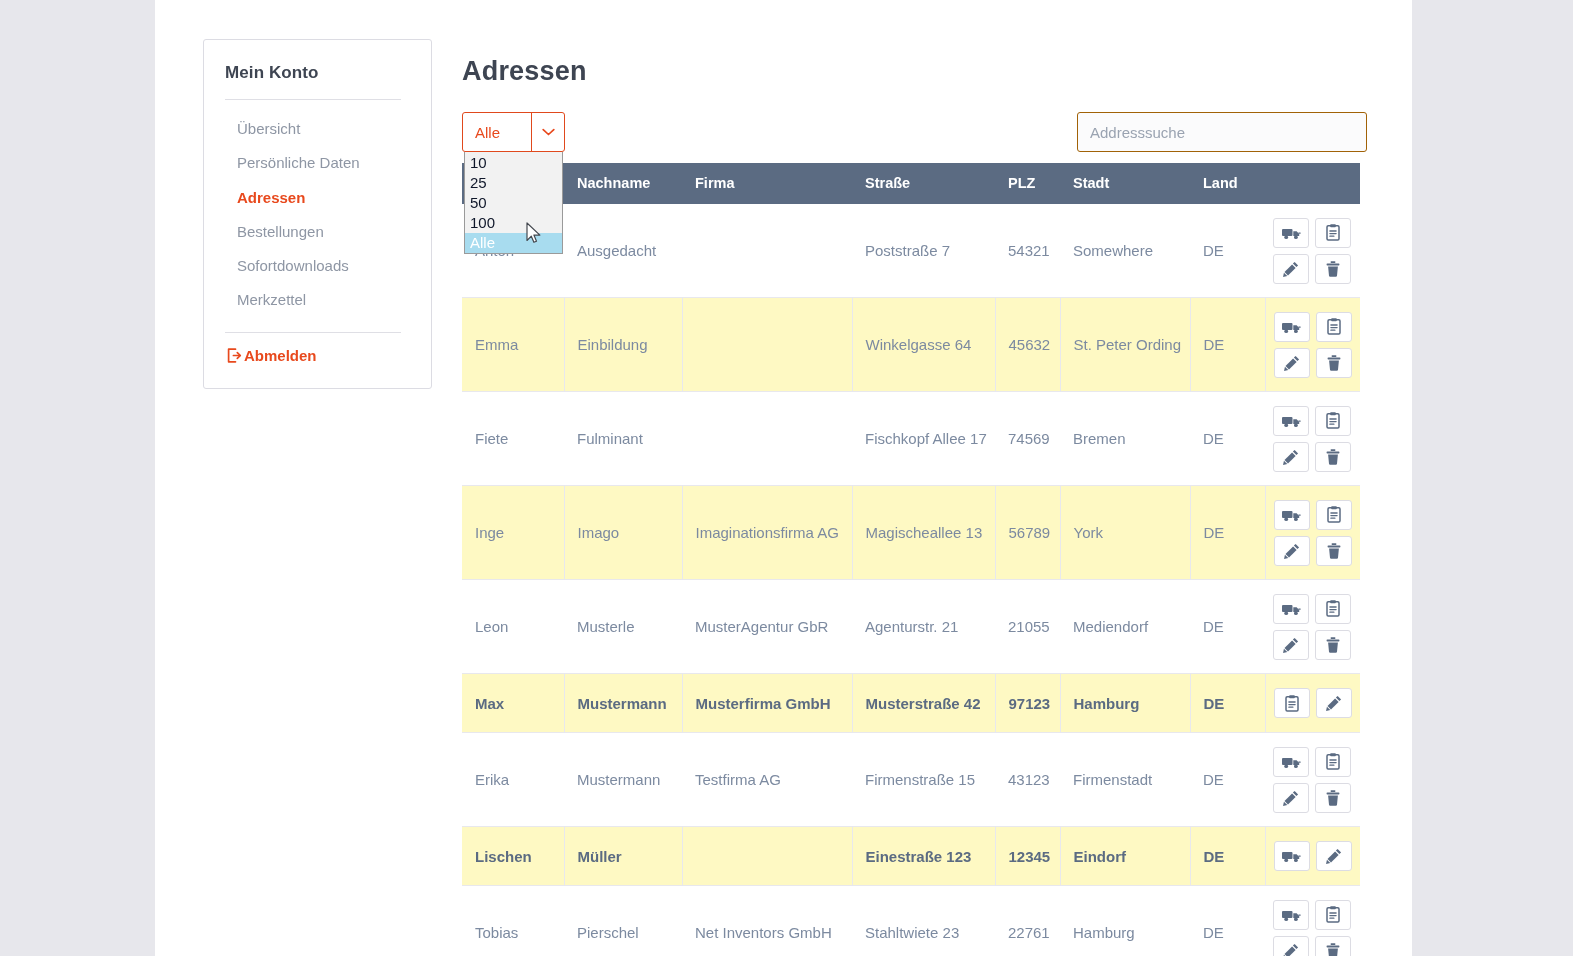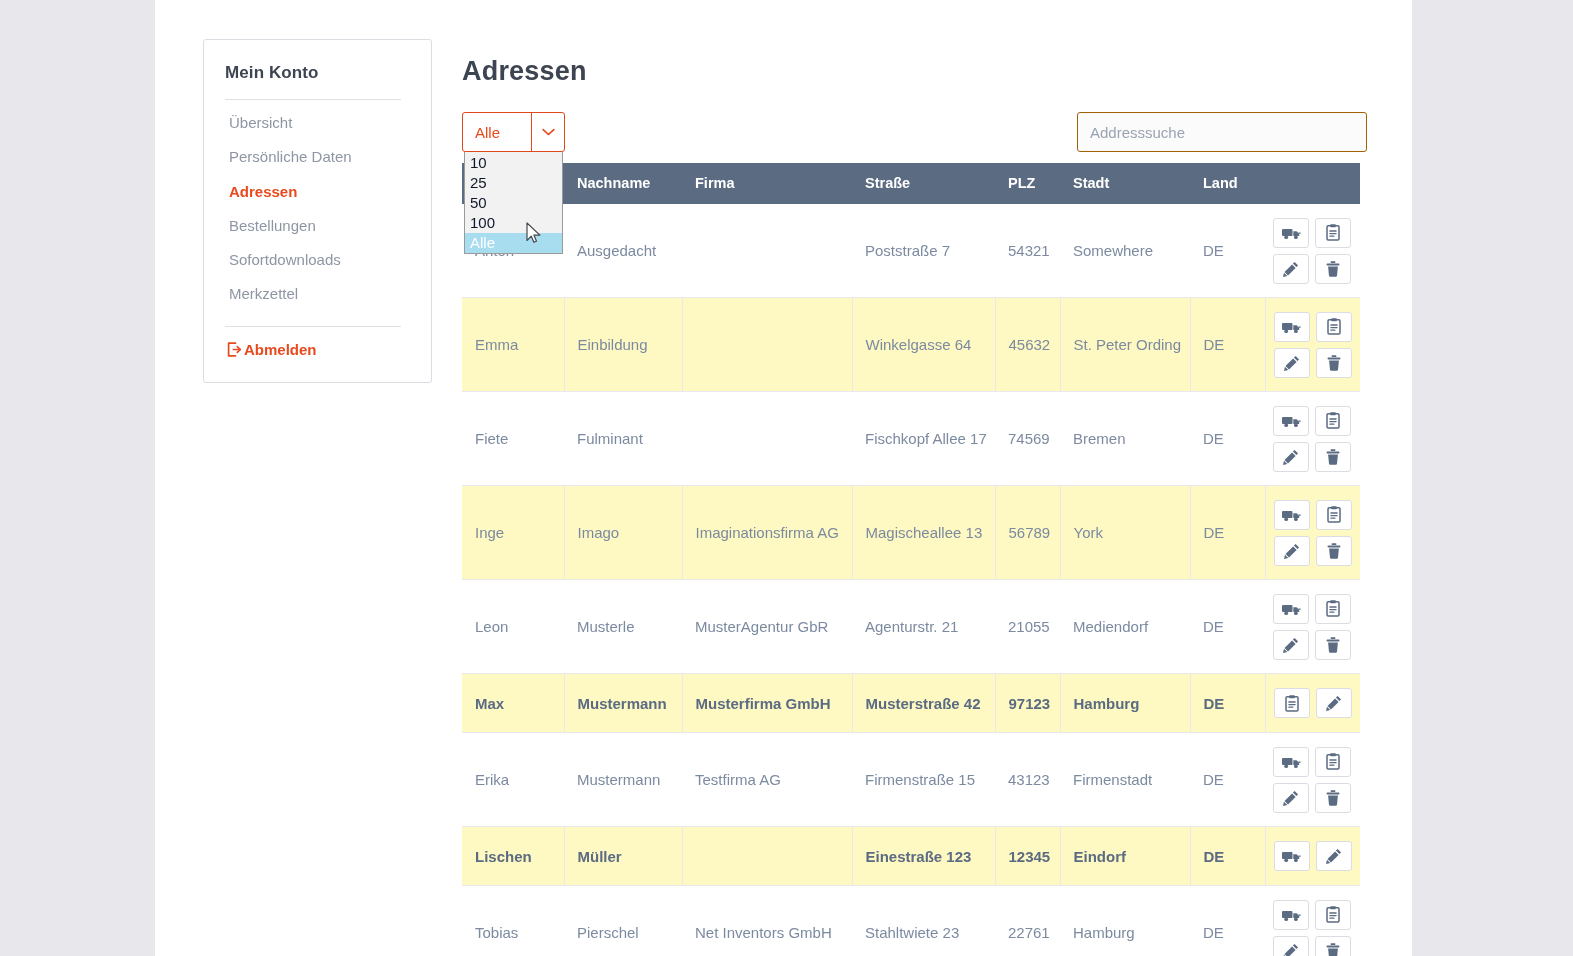--- a/index.html
+++ b/index.html
@@ -44,21 +44,21 @@
     color: #3e4552;
     margin: 3px 0 0 0;
     letter-spacing: .1px;
   }
   .sidebar-rule {
     height: 1px;
     background: #dfdfe5;
     margin: 16px 0 6px 0;
   }
   .sidebar-rule.bottom { margin: 14px 0 12px 0; }
-  .sidebar-nav { list-style: none; margin: 4px; padding: 0; }
+  .sidebar-nav { list-style: none; margin: 12px; padding: 0; }
   .sidebar-item {
     display: block;
     font-size: 15px;
     color: #8e96a4;
     padding: 8px 0 9px 0;
     text-decoration: none;
     cursor: pointer;
     line-height: 1.15;
   }
   .sidebar-item.active {

